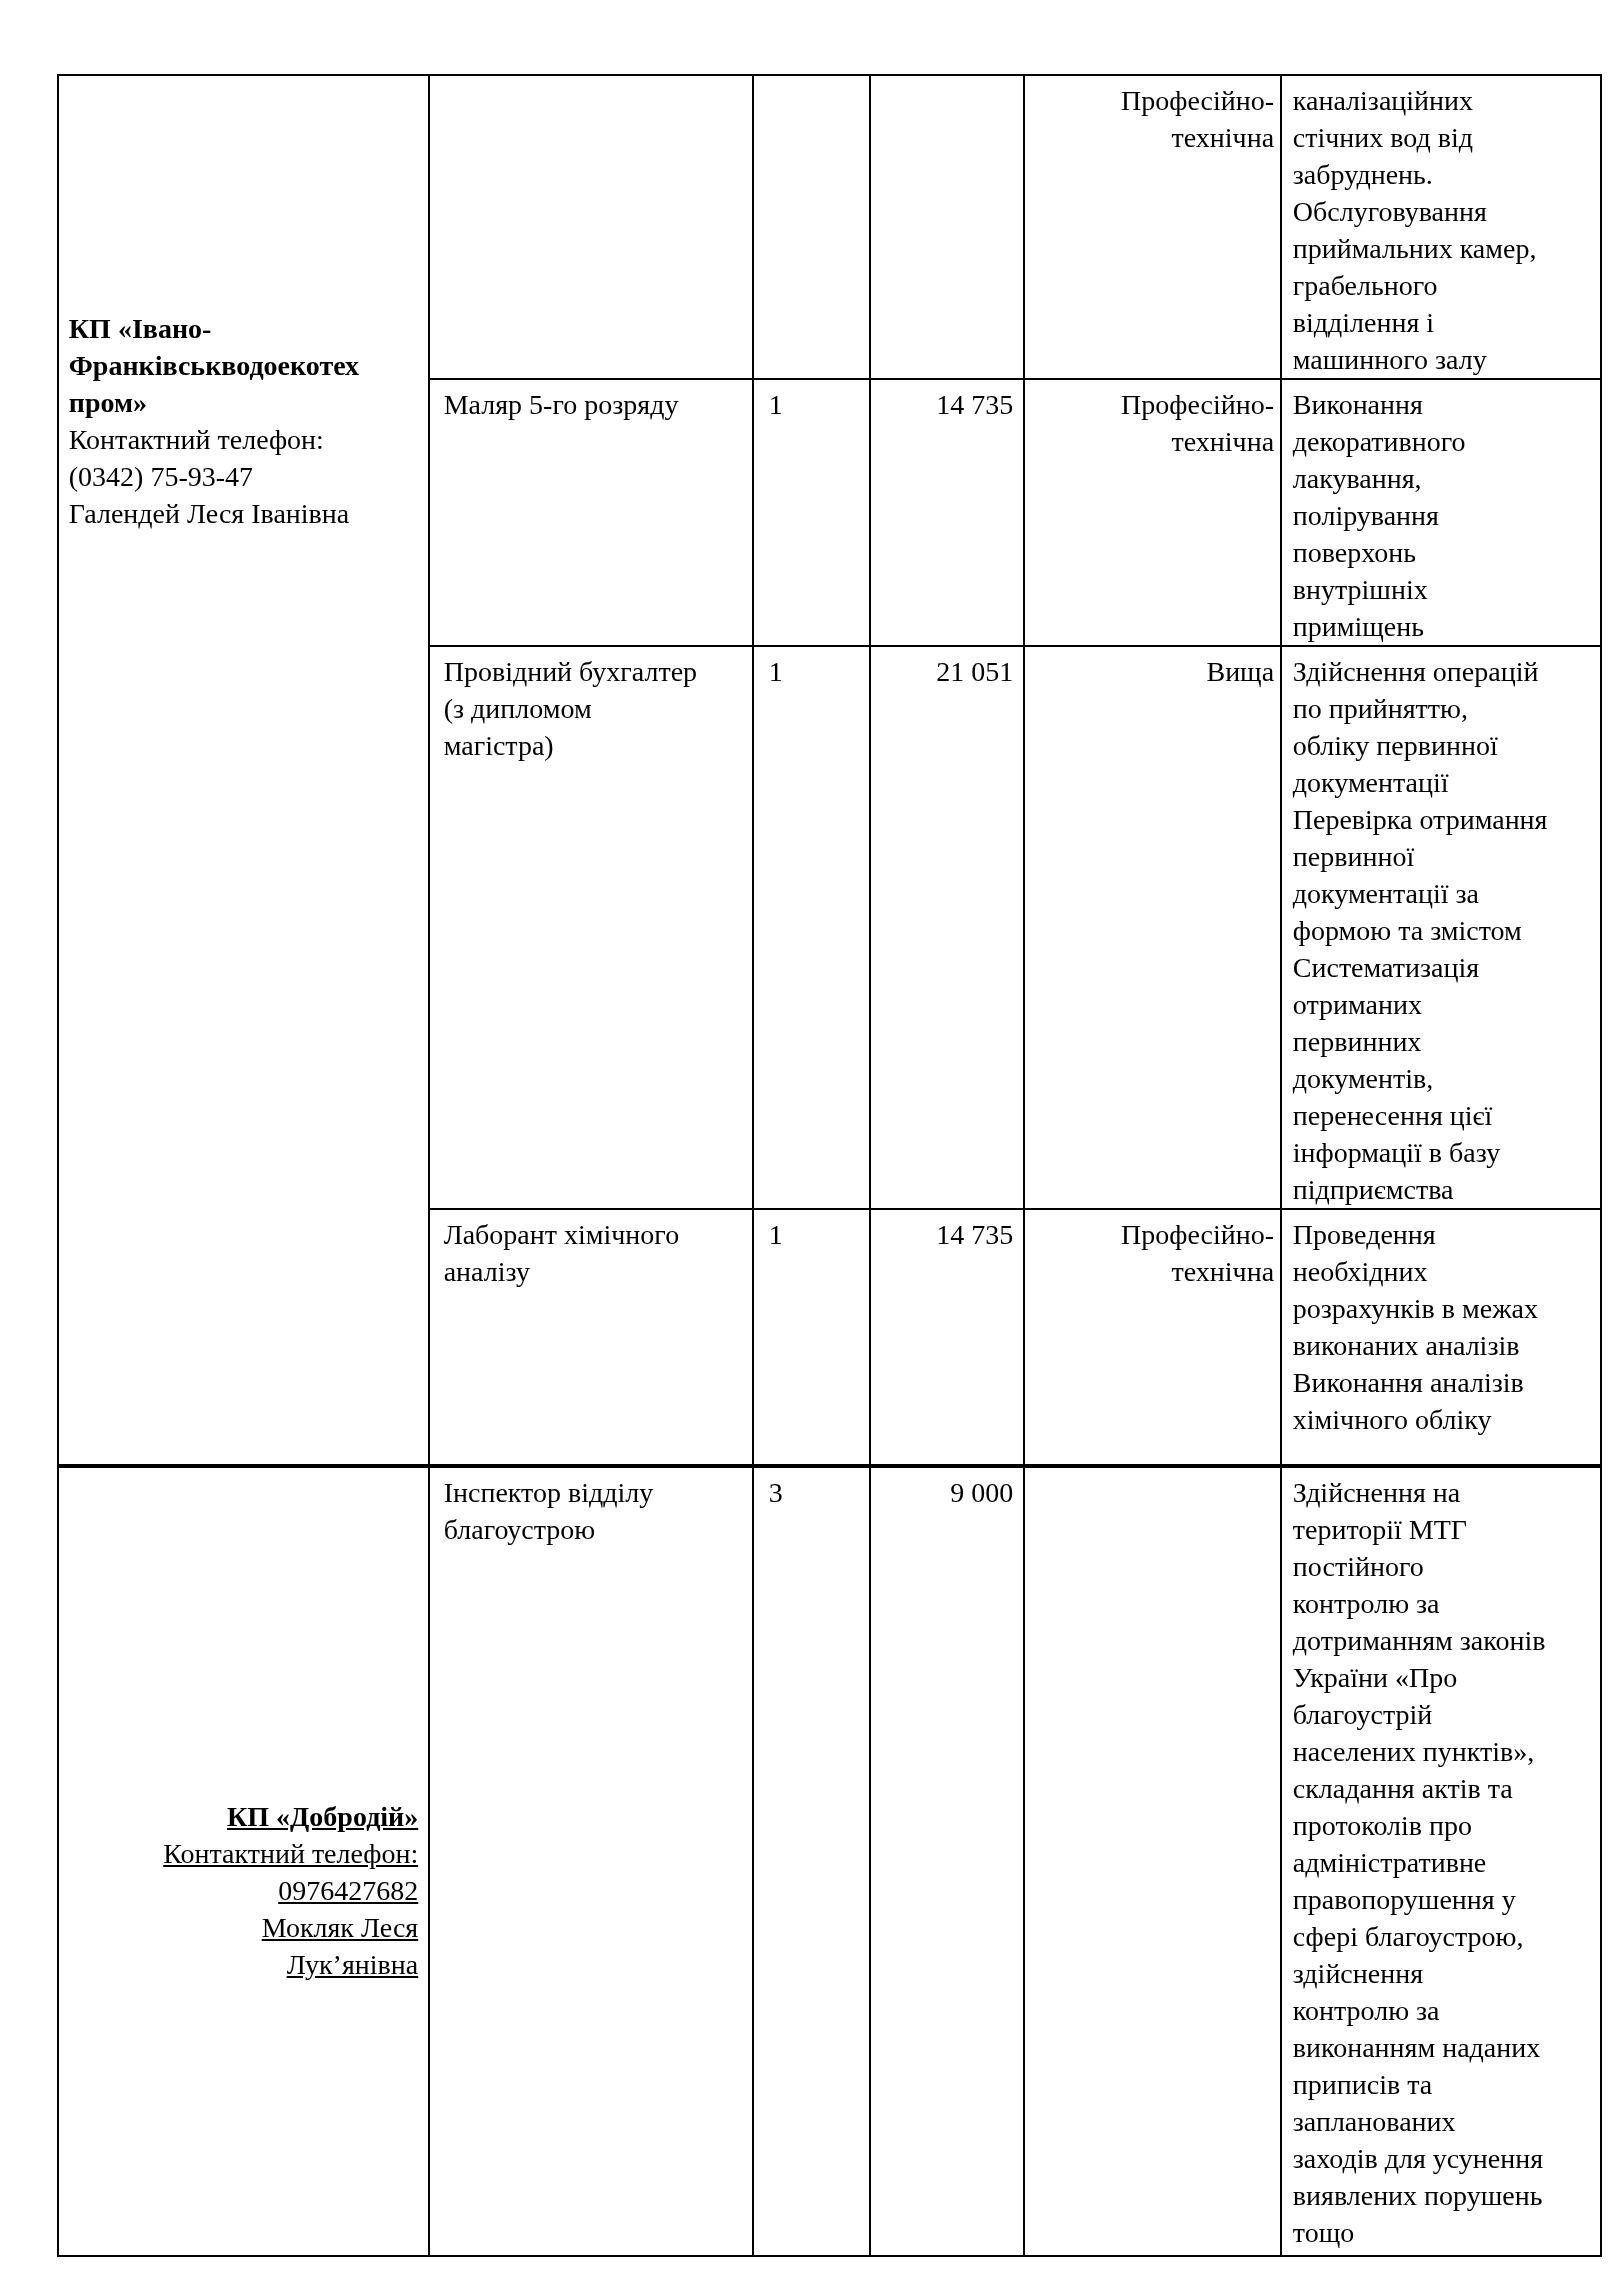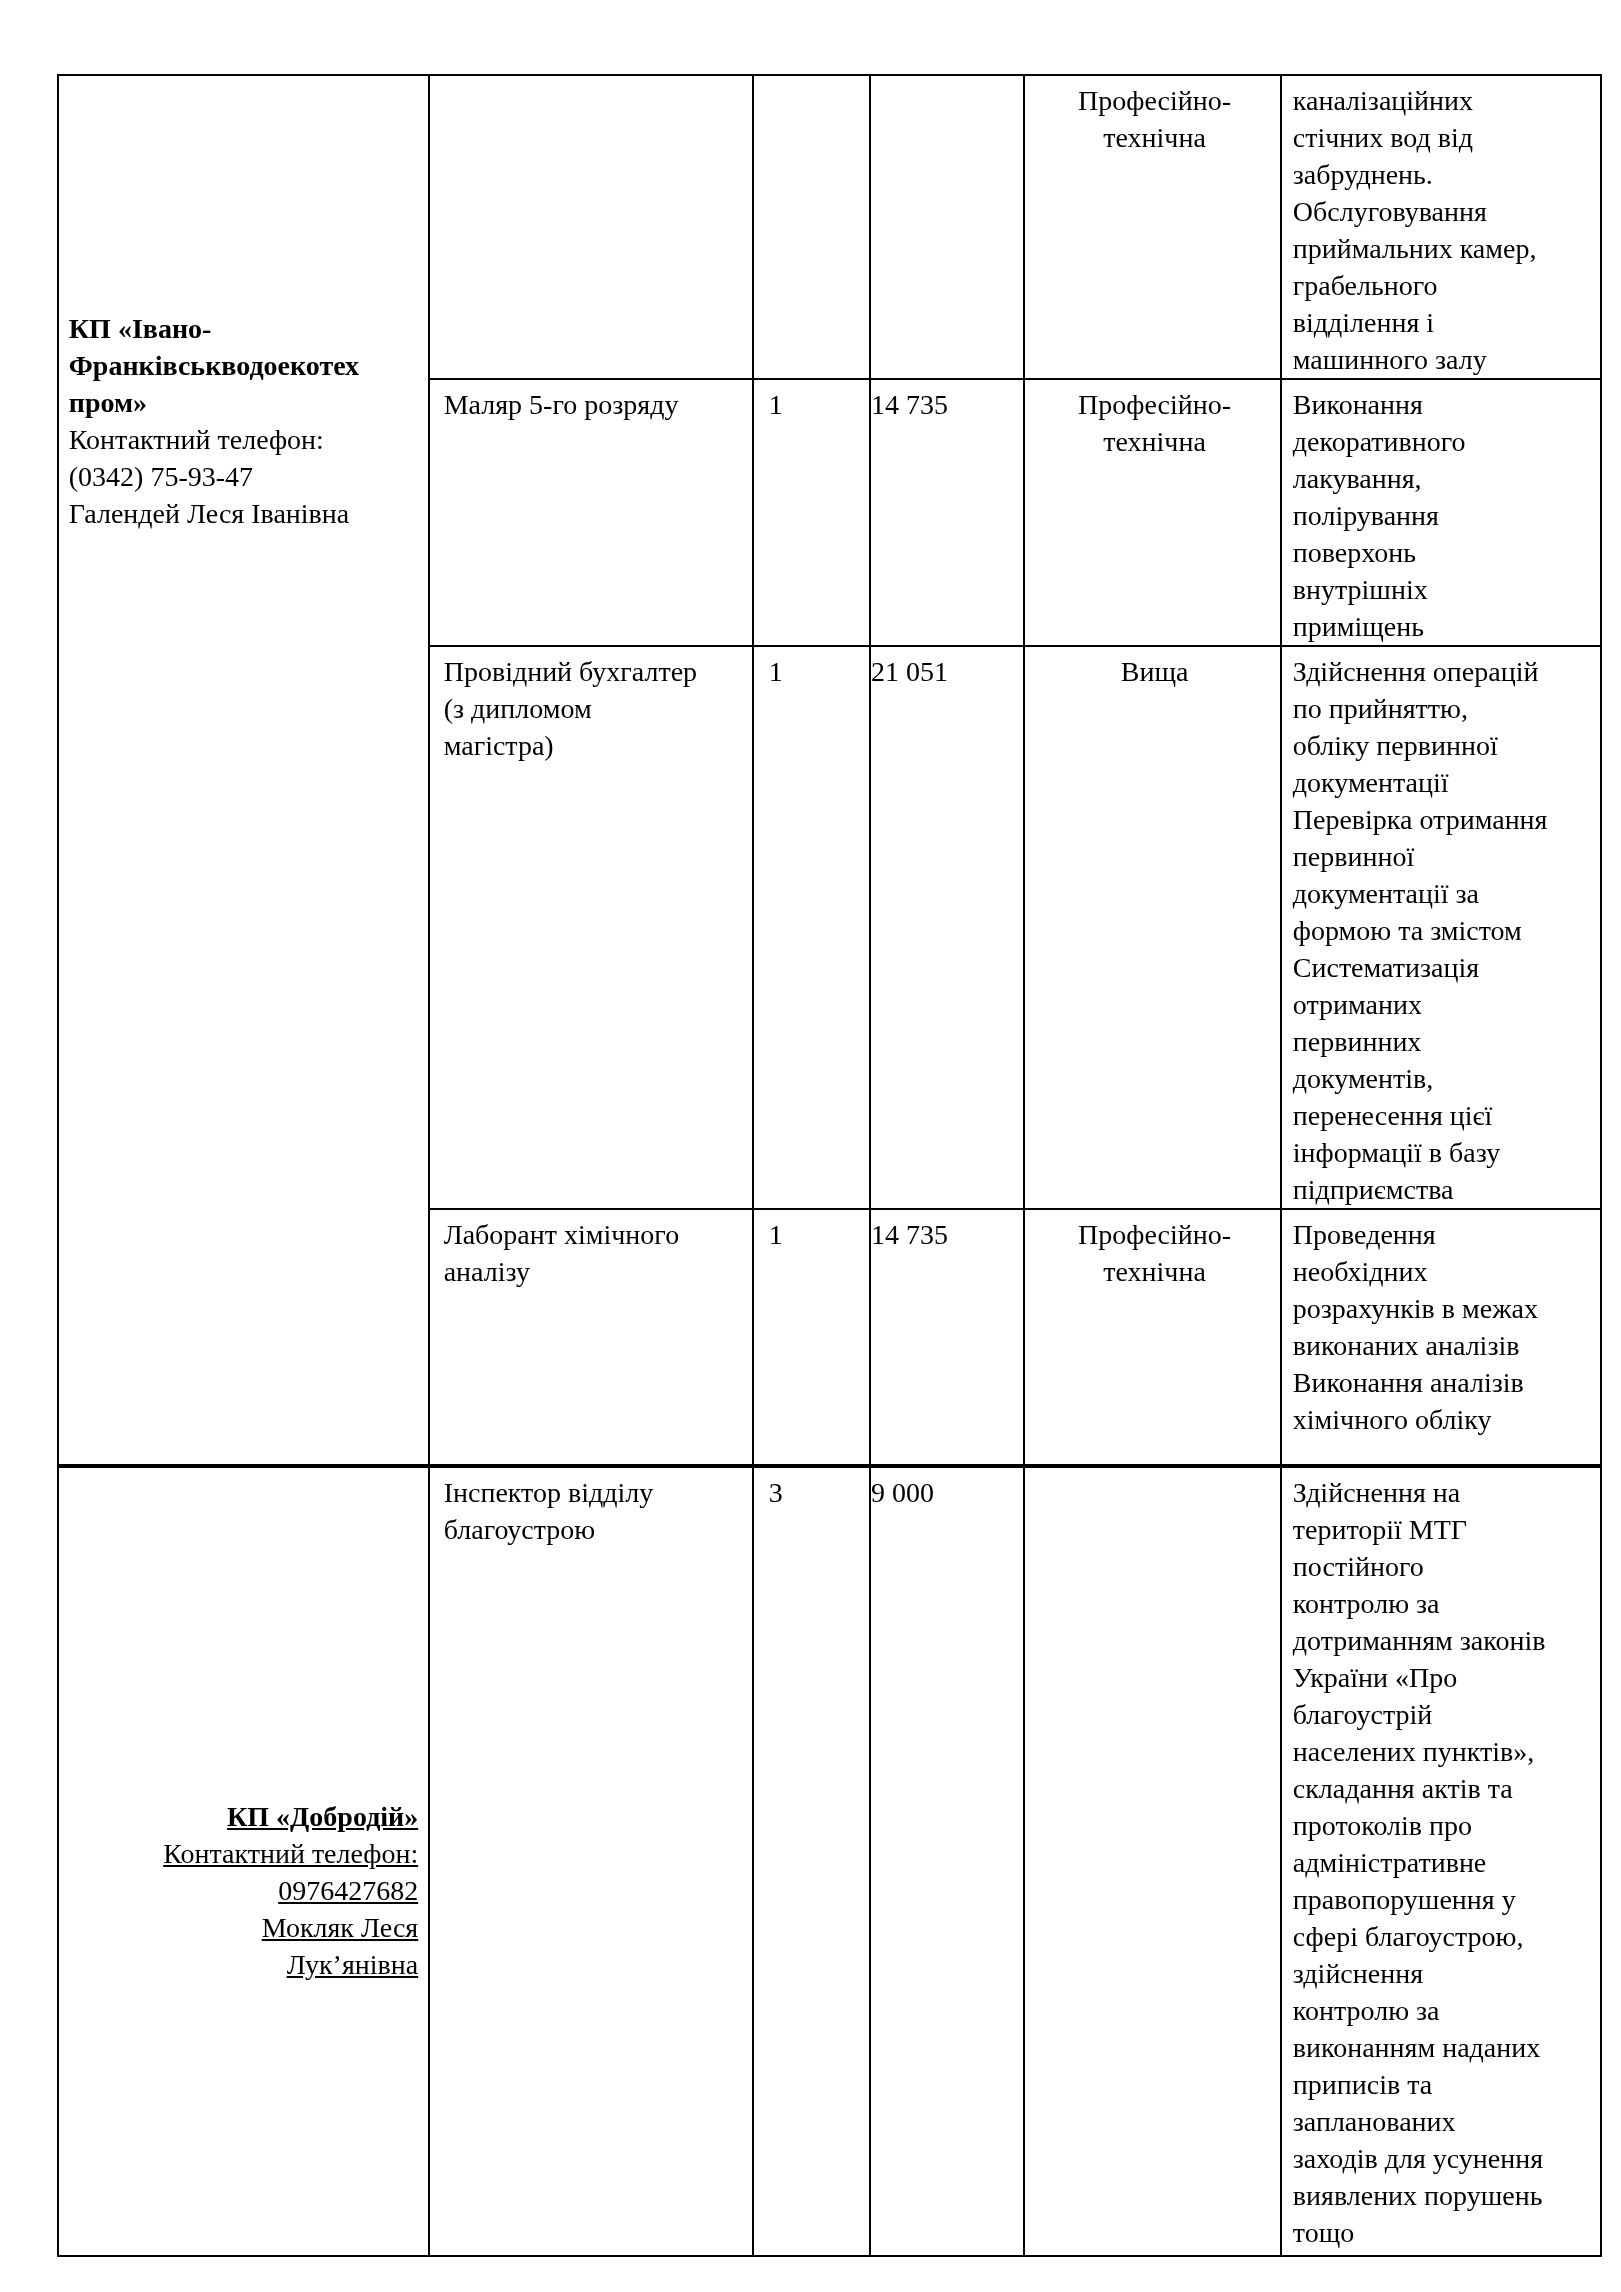--- a/index.html
+++ b/index.html
@@ -38,22 +38,22 @@
     text-align: left;
     padding: 234px 9.8px 0 9.8px;
   }
   td.company .name { font-weight: bold; }
   td.company.left-style {
     text-align: right;
     padding: 330px 9.8px 0 11.8px;
     text-decoration: underline;
   }
   td.cnt { padding-left: 14.7px; }
-  td.sal { padding-left: 0; }
-  td.edu { text-align: center; padding-left: 10px; padding-right: 5.9px; }
+  td.sal { padding-left: 17px; text-align: right; }
+  td.edu { text-align: right; padding-left: 10px; padding-right: 5.9px; }
   td.dut { padding-left: 10.8px; padding-right: 5.9px; }
   
   tr.r1 { height: 304px; }
   tr.r2 { height: 200px; }
   tr.r3 { height: 399px; }
   tr.r4 { height: 257px; }
   tr.r5 { height: 790px; }
   
   tbody.block2 td { border-top: 4.9px solid #000; margin-left: 47px; }
 </style>

